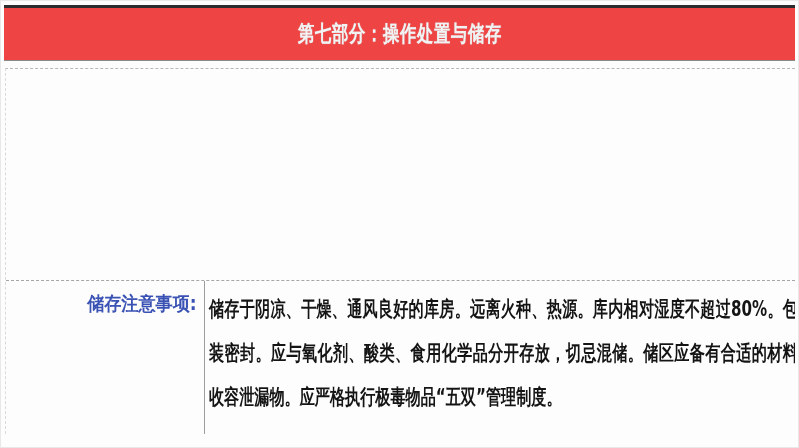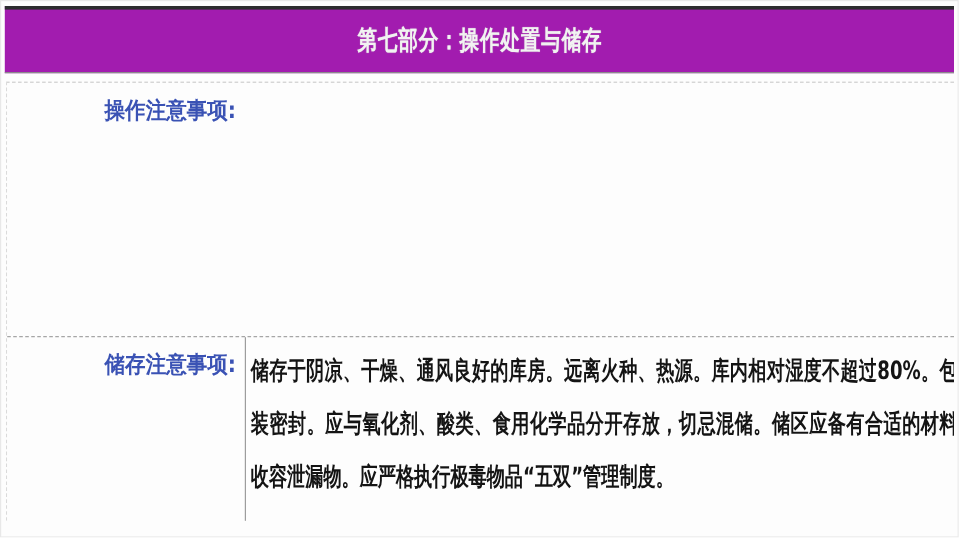--- a/index.html
+++ b/index.html
@@ -16,21 +16,21 @@
     overflow: hidden;
     border: 1px solid #e8e8e8;
     box-sizing: border-box;
   }
   .header-bar {
     position: absolute;
     left: 3px;
     right: 3px;
     top: 4px;
     height: 56px;
-    background: #a21caf;
+    background: #ef4444;
     border-top: 3px solid #2c2c2e;
     border-bottom: 1px solid #8a8a8c;
     box-sizing: border-box;
     display: flex;
     align-items: center;
     justify-content: center;
   }
   .header-title {
     color: #f2f2f2;
     font-size: 22px;
@@ -99,23 +99,20 @@
 
 <div class="page">
 
   <div class="header-bar">
     <span class="header-title">第七部分：操作处置与储存</span>
   </div>
 
   <div class="table">
 
     <div class="row row-handling">
-      <div class="label-cell">
-        <span class="label-text">操作注意事项:</span>
-      </div>
     </div>
 
     <div class="row row-storage row-divider">
       <div class="label-cell">
         <span class="label-text">储存注意事项:</span>
       </div>
       <div class="text-cell">
         <div class="body-text">储存于阴凉、干燥、通风良好的库房。远离火种、热源。库内相对湿度不超过80%。包装密封。应与氧化剂、酸类、食用化学品分开存放，切忌混储。储区应备有合适的材料收容泄漏物。应严格执行极毒物品“五双”管理制度。</div>
       </div>
     </div>

